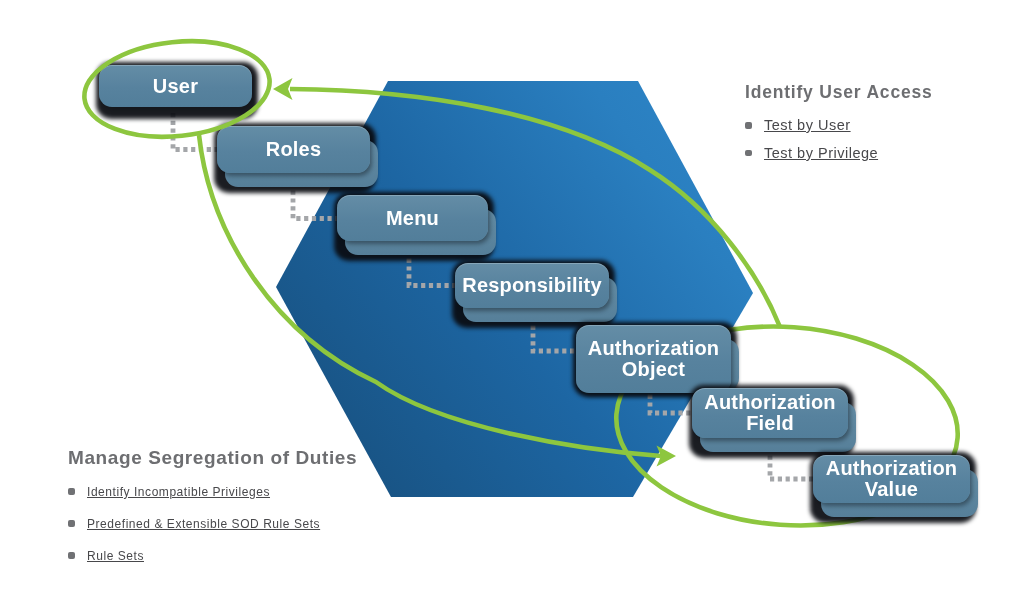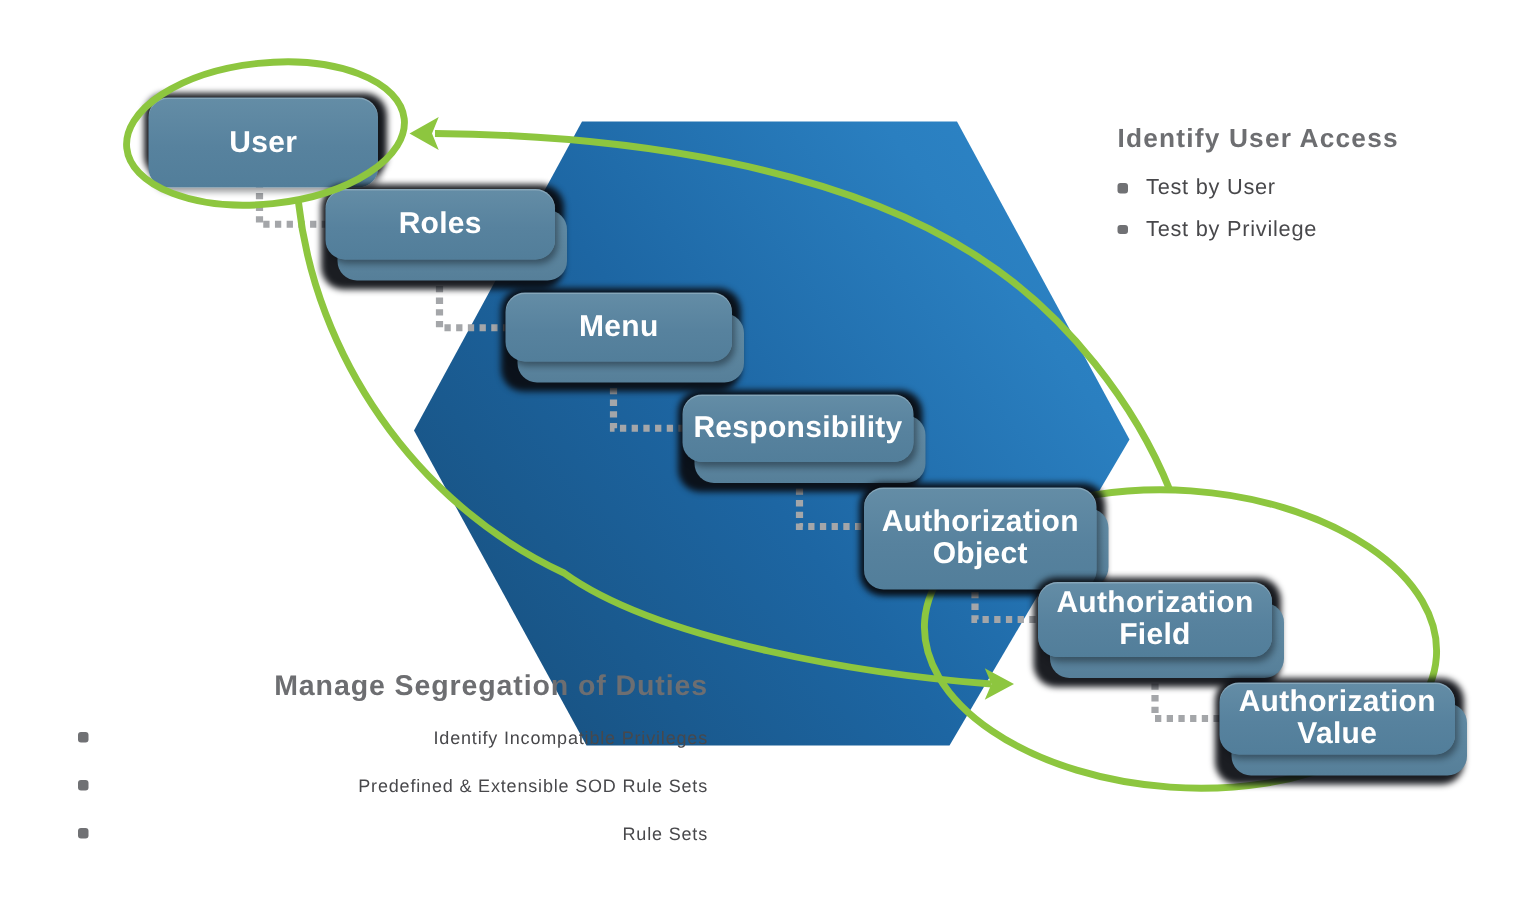--- a/index.html
+++ b/index.html
@@ -15,29 +15,29 @@
   .nb-main{position:absolute;border-radius:13px;
            background:linear-gradient(180deg,#648da6 0%,#57829e 55%,#527e9a 100%);
            box-shadow:2px 3px 4px rgba(8,12,18,0.4),inset 0 1px 0 rgba(255,255,255,0.22);
            display:flex;align-items:center;justify-content:center;text-align:center;
            color:#ffffff;font-weight:bold;font-size:20px;line-height:21px;letter-spacing:0.2px;}
 
   
   .callout{position:absolute;}
   .callout h3{margin:0;font-weight:bold;color:#6d6e71;letter-spacing:0.4px;}
   .callout ul{list-style:none;margin:0;padding:0;}
-  .callout li{position:relative;color:#48484b;letter-spacing:0.3px;}
+  .callout li{position:relative;color:#48484b;letter-spacing:0.3px;text-decoration:underline;}
   .callout li .bdot{position:absolute;left:0;border-radius:2px;background:#707174;}
   #callout-evaluate h3{font-size:17.5px;letter-spacing:0.8px;}
   #callout-evaluate{left:745px;top:82px;width:270px;}
   #callout-evaluate ul{margin-top:9px;}
   #callout-evaluate li{font-size:14.5px;letter-spacing:0.5px;line-height:27.5px;padding-left:19px;}
   #callout-evaluate li .bdot{width:6.5px;height:6.5px;top:10px;}
   #callout-manage h3{font-size:19px;letter-spacing:0.6px;}
-  #callout-manage{left:52px;top:447px;width:420px;text-align:right;}
+  #callout-manage{left:68px;top:447px;width:420px;}
   #callout-manage ul{margin-top:7px;}
   #callout-manage li{font-size:12px;letter-spacing:0.55px;line-height:32px;padding-left:19px;}
   #callout-manage li .bdot{width:7px;height:7px;top:12px;}
 </style>
 </head>
 <body>
 
 <div id="stage">
 
   <svg class="layer" viewBox="0 0 1024 598">
@@ -57,21 +57,21 @@
       <path d="M293,175 L293,218.5 L337,218.5"></path>
       <path d="M409,243 L409,285.5 L455,285.5"></path>
       <path d="M533,310 L533,351 L576,351"></path>
       <path d="M650,379 L650,413 L692,413"></path>
       <path d="M770,440 L770,479 L813,479"></path>
     </g>
   </svg>
 
   <div class="nodebox" style="left:99px;top:65px;width:153px;height:46px;">
     <div class="nb-shadow" style="left:-3px;top:-3px;width:162px;height:57px;"></div>
-    <div class="nb-main" style="left:0;top:0;width:153px;height:60px;">User</div>
+    <div class="nb-main" style="left:0;top:0;width:153px;height:42px;">User</div>
   </div>
 
   <div class="nodebox" style="left:217px;top:126px;width:153px;height:46px;">
     <div class="nb-shadow" style="left:-3px;top:-3px;width:162px;height:70px;"></div>
     <div class="nb-under" style="left:8px;top:14px;width:153px;height:47px;"></div>
     <div class="nb-main" style="left:0;top:0;width:153px;height:47px;">Roles</div>
   </div>
 
   <div class="nodebox" style="left:337px;top:195px;width:151px;height:46px;">
     <div class="nb-shadow" style="left:-3px;top:-3px;width:160px;height:69px;"></div>

